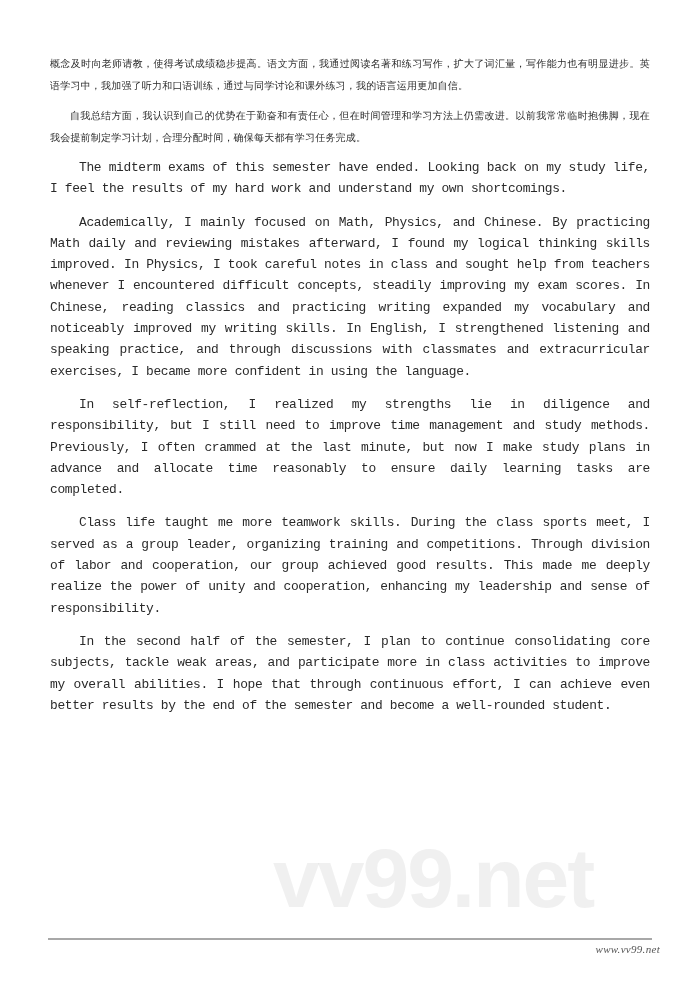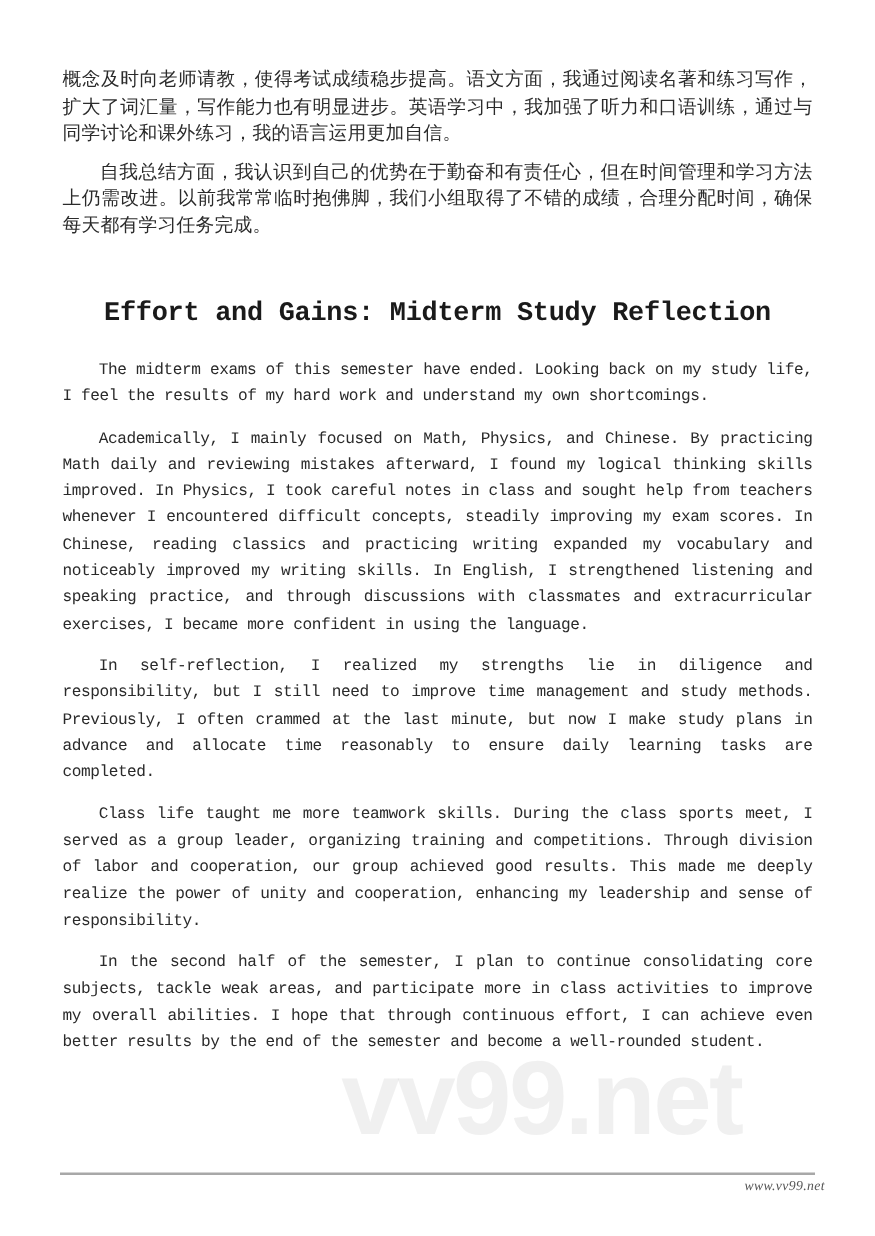--- a/index.html
+++ b/index.html
@@ -15,21 +15,21 @@
       color: #2a2a2a;
     }
     .page {
       position: absolute;
       left: 50px;
       top: 53px;
       width: 600px;
     }
     .cn-para {
       font-family: Liberation Sans, sans-serif;
-      font-size: 15px;
+      font-size: 10px;
       line-height: 21.5px;
       margin: 0 0 9px 0;
       text-indent: 2em;
       text-align: justify;
       letter-spacing: 0.2px;
       color: #2b2b2b;
     }
     .cn-para.first {
       text-indent: 0;
     }
@@ -88,25 +88,24 @@
     }
   </style>
 </head>
 <body>
 
 <div class="watermark">vv99.net</div>
 
 <div class="page content">
   <section>
     <p class="cn-para first">概念及时向老师请教，使得考试成绩稳步提高。语文方面，我通过阅读名著和练习写作，扩大了词汇量，写作能力也有明显进步。英语学习中，我加强了听力和口语训练，通过与同学讨论和课外练习，我的语言运用更加自信。</p>
-    <p class="cn-para">自我总结方面，我认识到自己的优势在于勤奋和有责任心，但在时间管理和学习方法上仍需改进。以前我常常临时抱佛脚，我们小组取得了不错的成绩，合理分配时间，确保每天都有学习任务完成。</p>
+    <p class="cn-para">自我总结方面，我认识到自己的优势在于勤奋和有责任心，但在时间管理和学习方法上仍需改进。以前我常常临时抱佛脚，现在我会提前制定学习计划，合理分配时间，确保每天都有学习任务完成。</p>
   </section>
 
   <section>
-    <h1 class="title">Effort and Gains: Midterm Study Reflection</h1>
     <p class="en-para">The midterm exams of this semester have ended. Looking back on my study life, I feel the results of my hard work and understand my own shortcomings.</p>
     <p class="en-para">Academically, I mainly focused on Math, Physics, and Chinese. By practicing Math daily and reviewing mistakes afterward, I found my logical thinking skills improved. In Physics, I took careful notes in class and sought help from teachers whenever I encountered difficult concepts, steadily improving my exam scores. In Chinese, reading classics and practicing writing expanded my vocabulary and noticeably improved my writing skills. In English, I strengthened listening and speaking practice, and through discussions with classmates and extracurricular exercises, I became more confident in using the language.</p>
     <p class="en-para">In self-reflection, I realized my strengths lie in diligence and responsibility, but I still need to improve time management and study methods. Previously, I often crammed at the last minute, but now I make study plans in advance and allocate time reasonably to ensure daily learning tasks are completed.</p>
     <p class="en-para">Class life taught me more teamwork skills. During the class sports meet, I served as a group leader, organizing training and competitions. Through division of labor and cooperation, our group achieved good results. This made me deeply realize the power of unity and cooperation, enhancing my leadership and sense of responsibility.</p>
     <p class="en-para last">In the second half of the semester, I plan to continue consolidating core subjects, tackle weak areas, and participate more in class activities to improve my overall abilities. I hope that through continuous effort, I can achieve even better results by the end of the semester and become a well-rounded student.</p>
   </section>
 </div>
 
 <div class="footer-rule"></div>
 <div class="footer-text">www.vv99.net</div>

